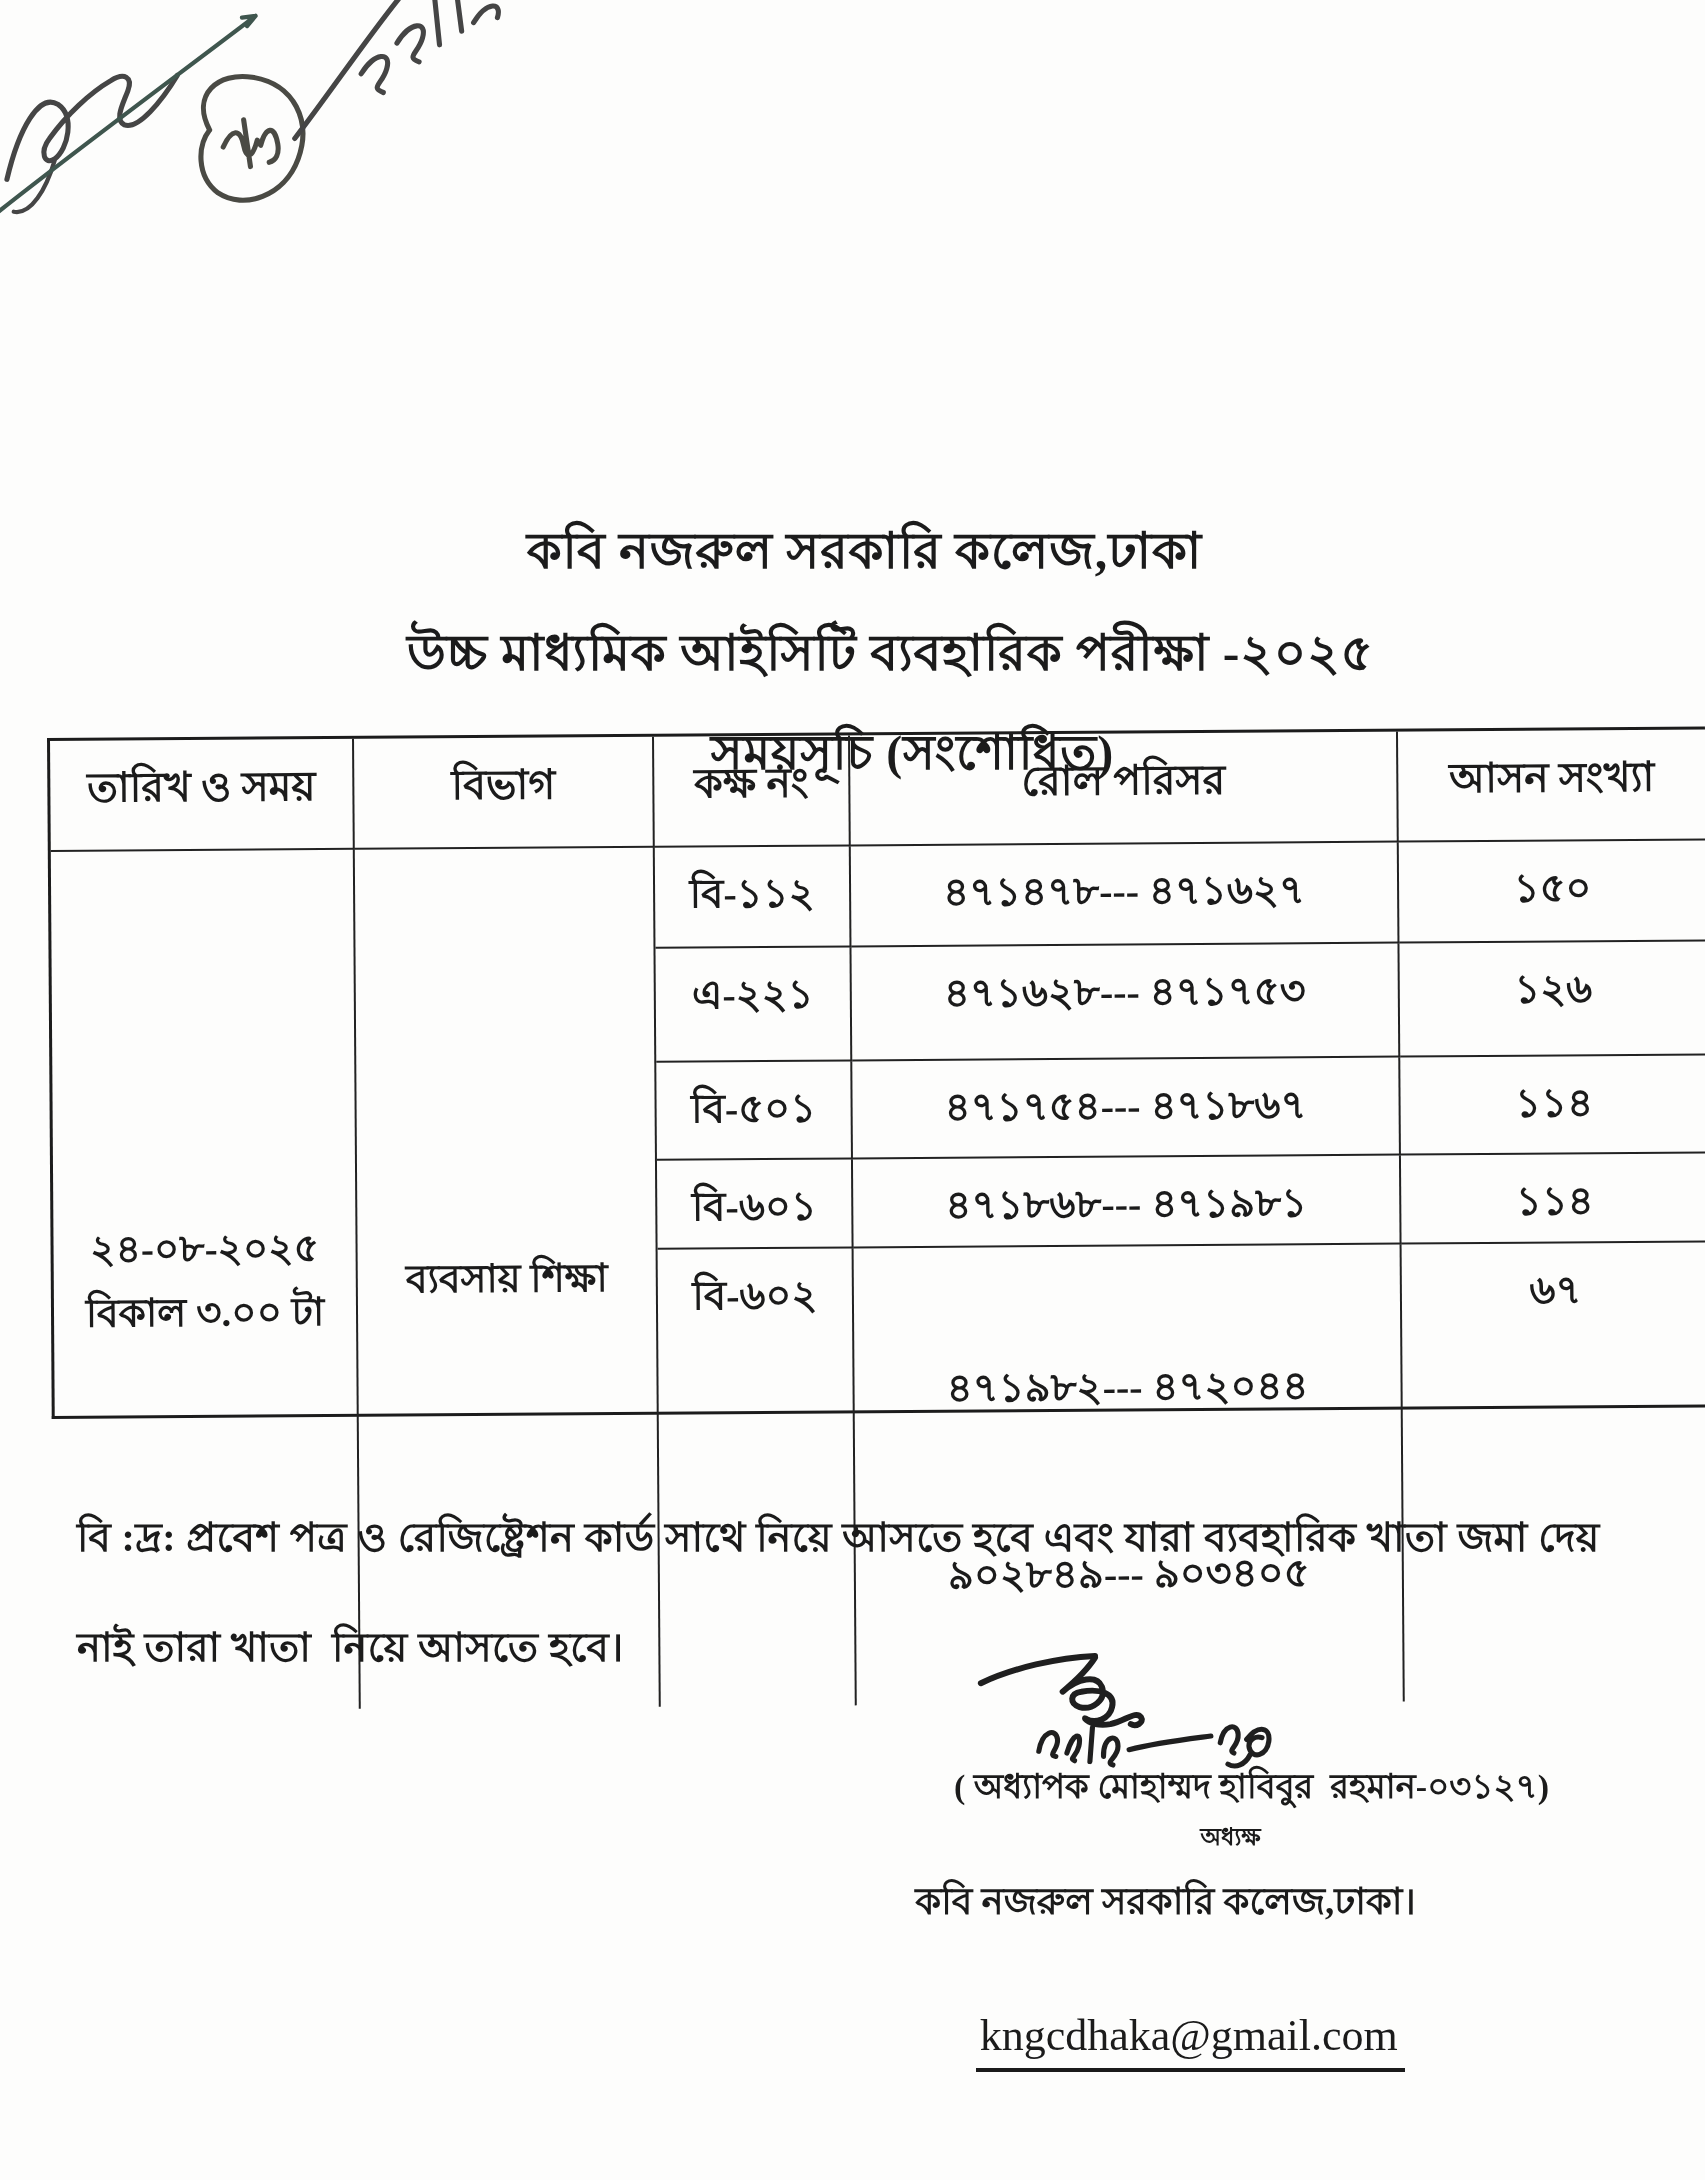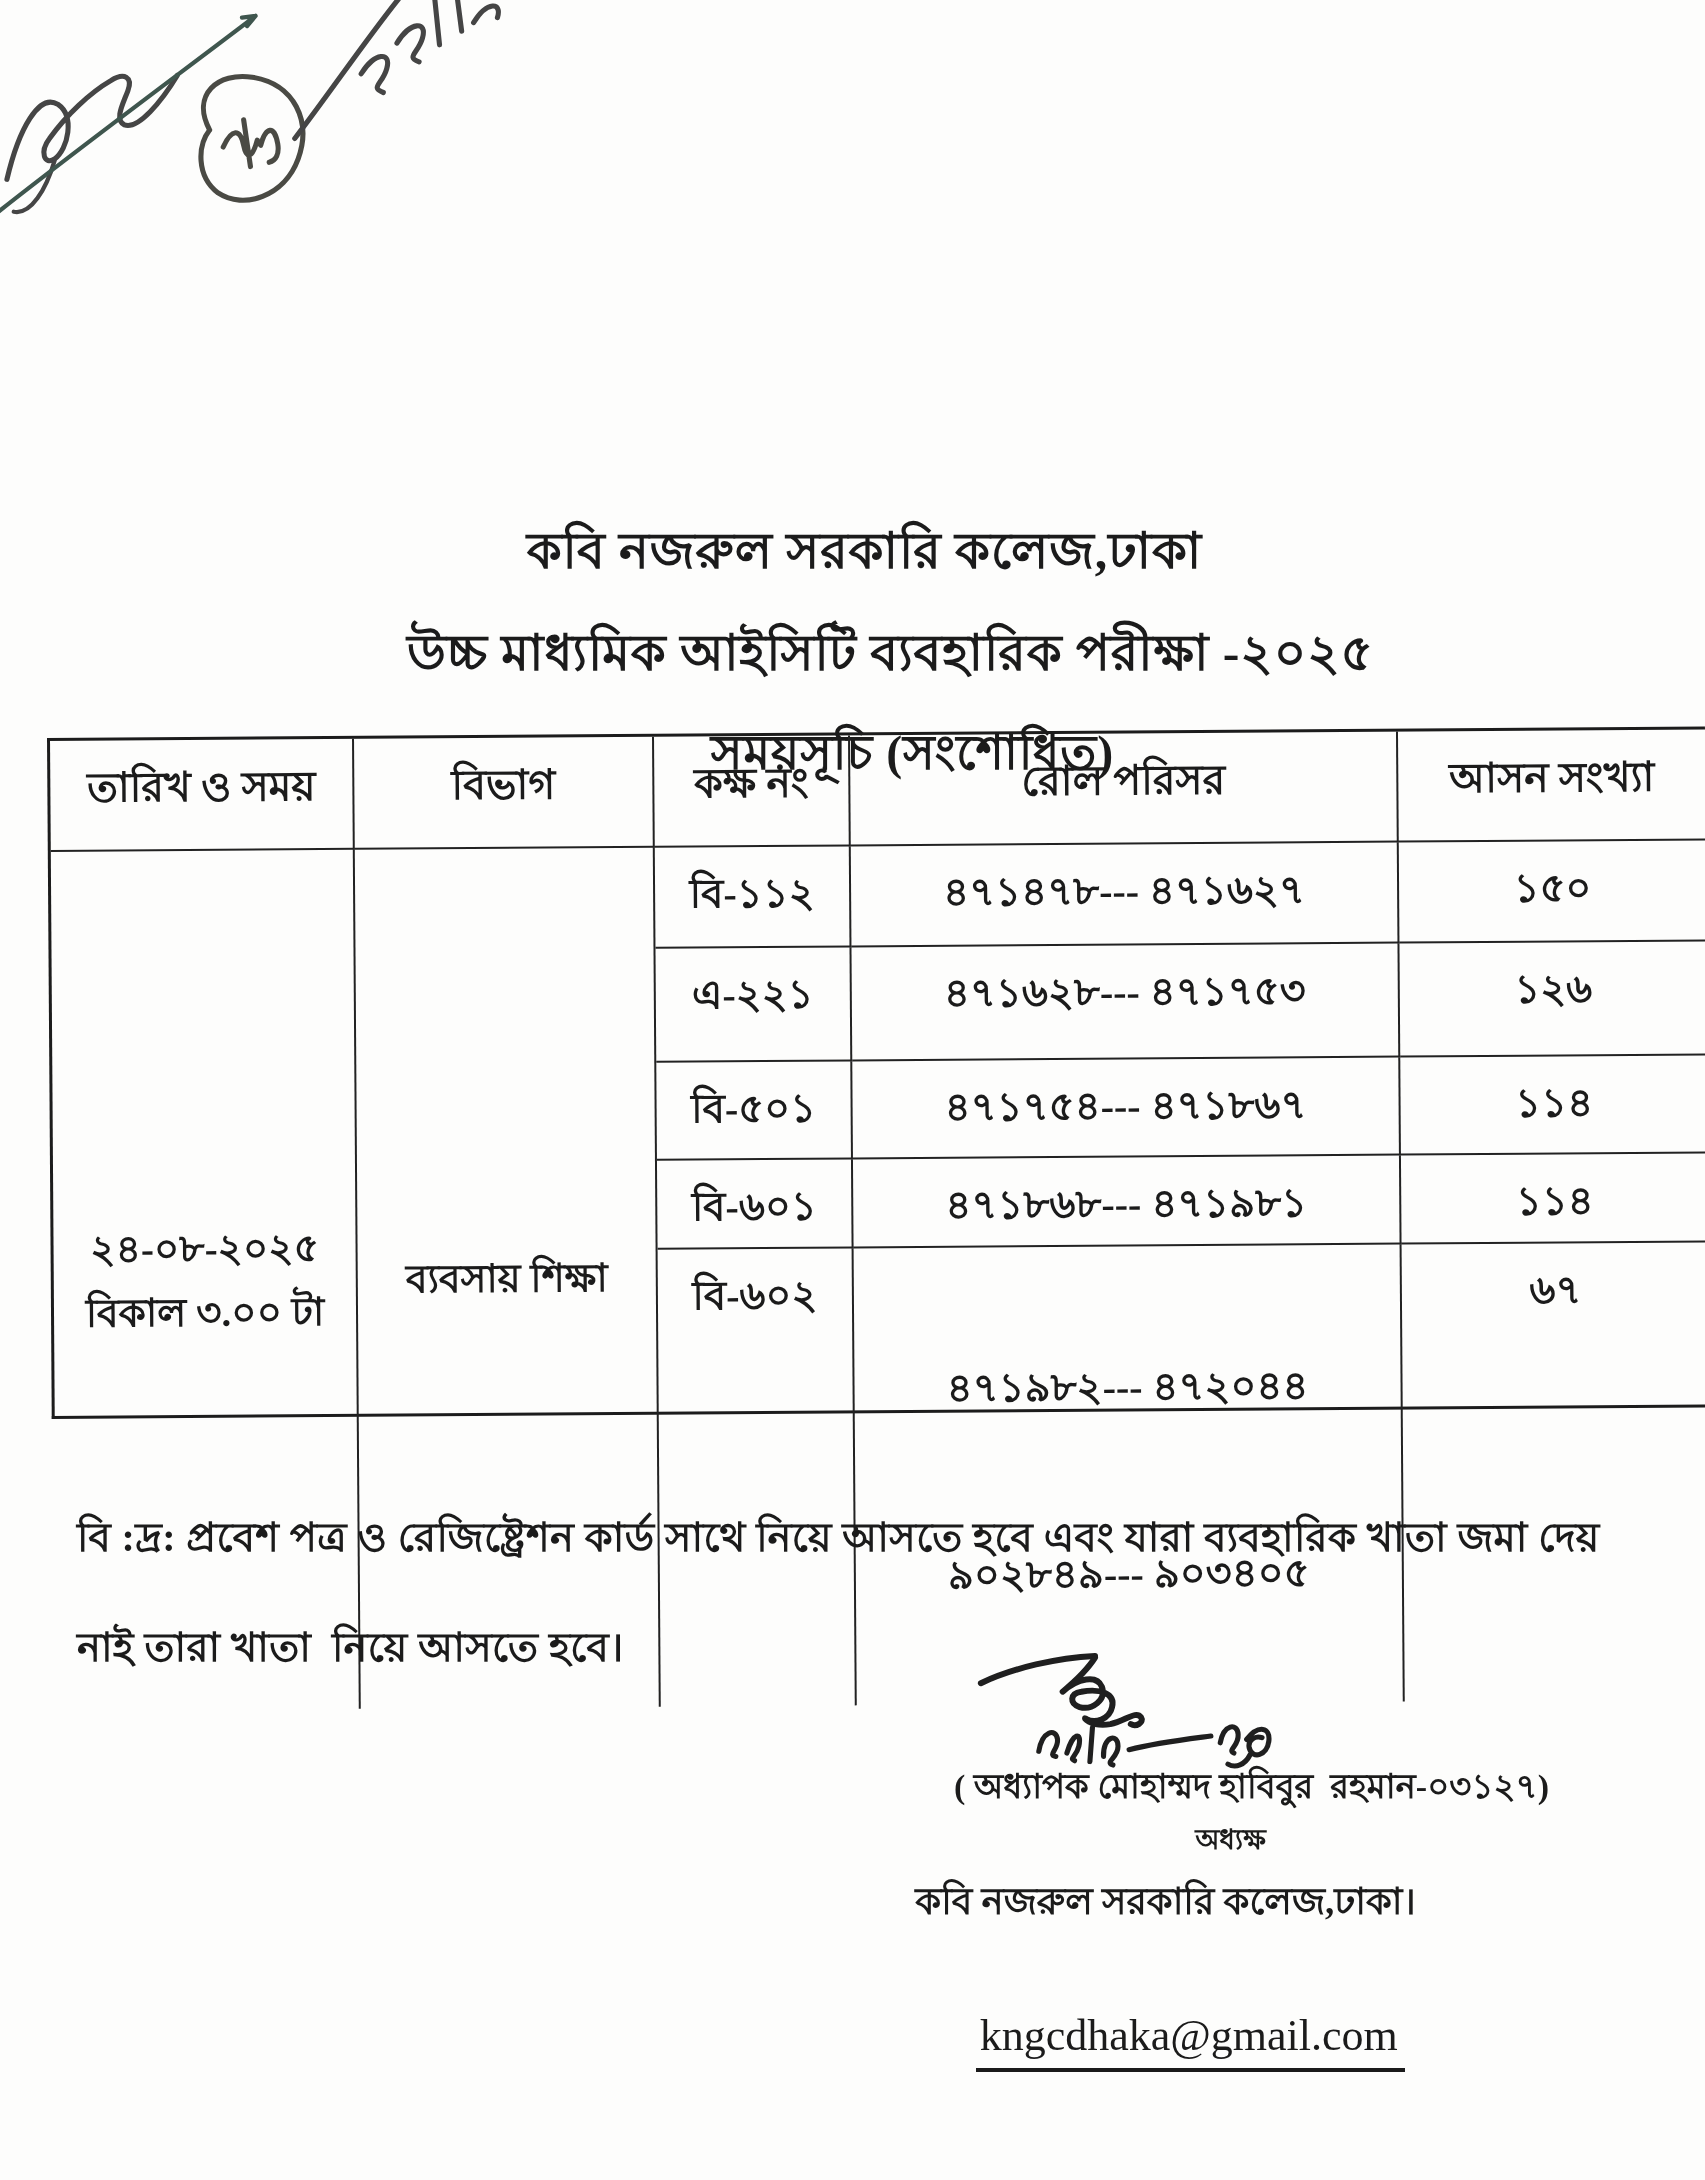--- a/index.html
+++ b/index.html
@@ -54,21 +54,21 @@
   .note-line{
     left:49px;width:1635px;
     font-size:40px;font-weight:bold;
     white-space:pre;letter-spacing:0.4px;margin-left:28px;
   }
   #note1{top:1506px;}
   #note2{top:1616px;}
   
   .sig-center{text-align:center;white-space:pre;}
   #sig-name{left:911px;top:1760px;width:681px;font-size:34px;font-weight:bold;text-align:center;}
-  #sig-designation{left:890px;top:1818px;width:681px;font-size:28px;font-weight:bold;}
+  #sig-designation{left:890px;top:1818px;width:681px;font-size:24px;font-weight:bold;}
   #sig-college{left:825px;top:1872px;width:681px;font-size:37px;font-weight:bold;}
   #sig-email{left:839px;top:1959px;width:681px;font-size:44px;font-weight:normal;}
   #sig-email span{
     display:inline-block;
     border-bottom:4.3px solid #1b1b1b;
     padding:0 6.8px 6.8px 3.4px;
     font-family:"Liberation Serif",serif;
   }
   svg{display:block;}
   .stroke{fill:none;stroke-linecap:round;stroke-linejoin:round;}

